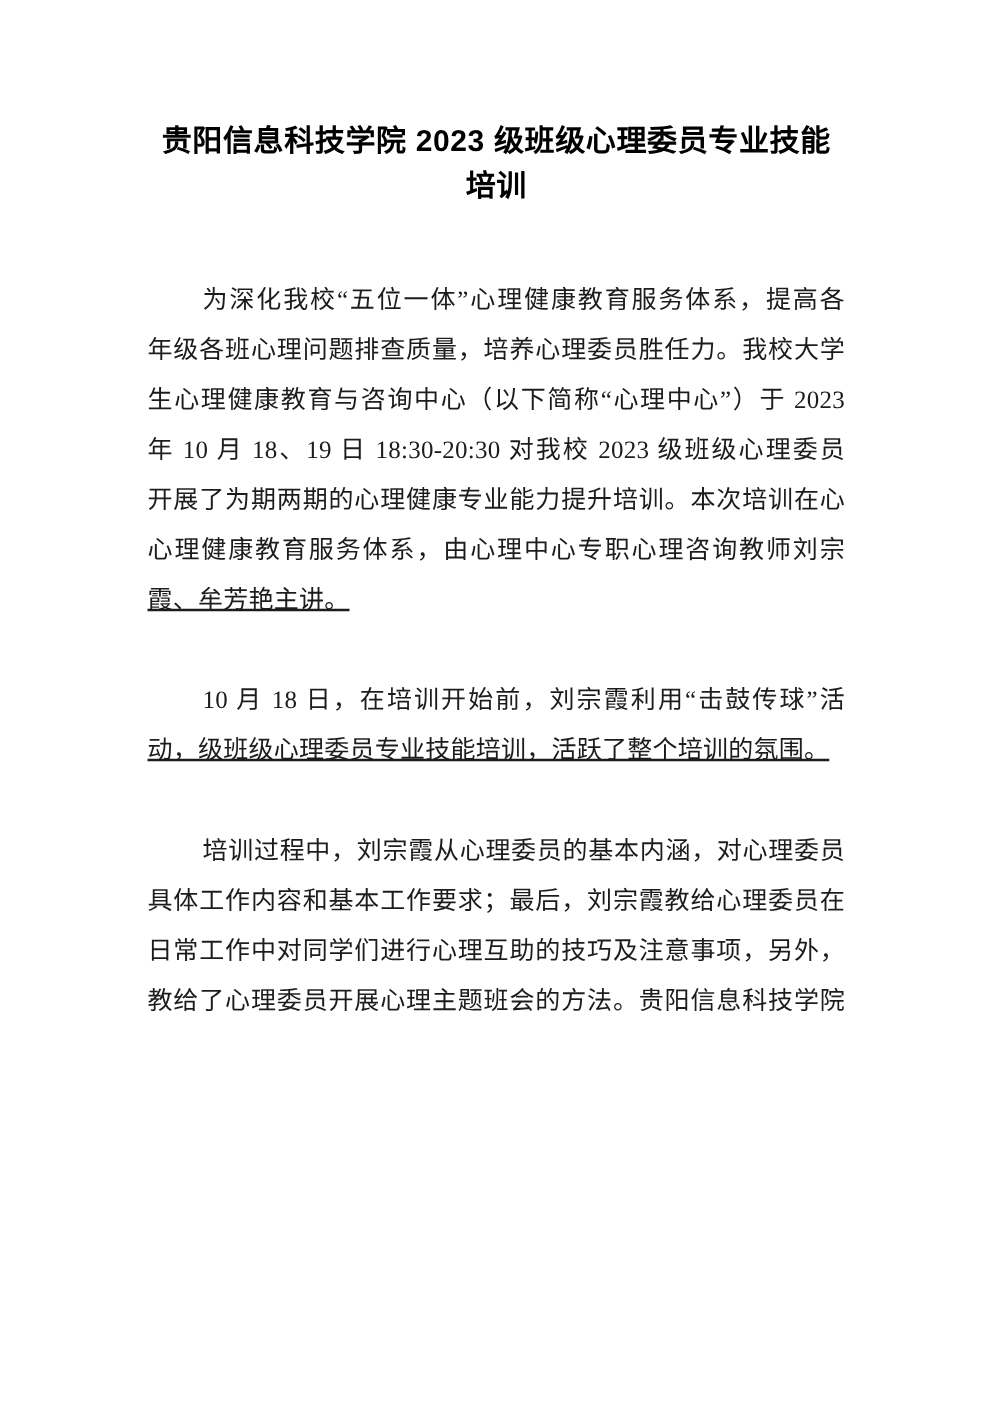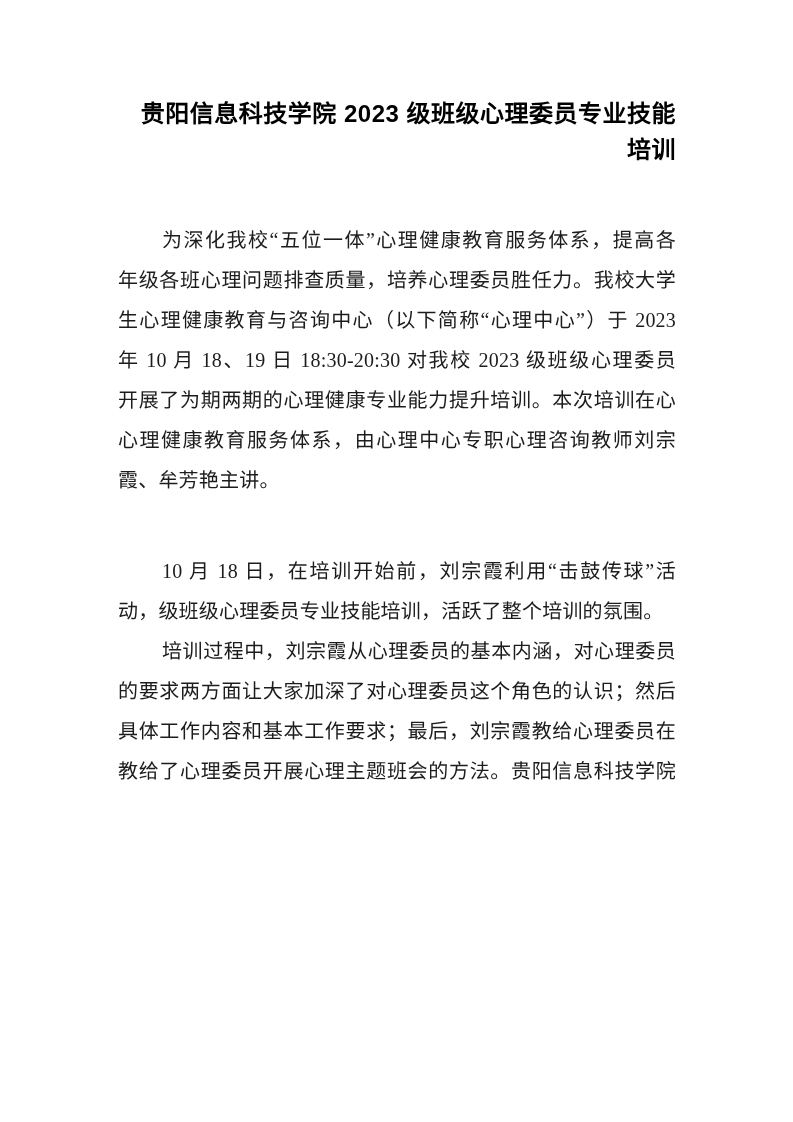--- a/index.html
+++ b/index.html
@@ -18,42 +18,43 @@
     overflow: hidden;
     font-family: "Liberation Serif", "DejaVu Serif", serif;
     color: #1c1c1c;
   }
   .doc-title {
     margin: 0 0 52px 0;
     font-family: "Liberation Sans", "DejaVu Sans", sans-serif;
     font-weight: 700;
     font-size: 24px;
     line-height: 36px;
-    text-align: right;
+    text-align: center;
     color: #000000;
     letter-spacing: 0.5px;
   }
   .paragraph {
     margin: 0;
   }
-  .paragraph.p2 { margin-top: 51px; }
-  .paragraph.p3 { }
+  .paragraph.p2 { margin-top: 40px; }
+  .paragraph.p3 { margin-top: 41px; }
   .line {
     font-size: 20px;
     line-height: 40px;
     height: 40px;
     text-align: justify;
     text-align-last: justify;
     letter-spacing: 0.2px;
   }
   .line.first {
     text-indent: 44px;
   }
   .line.last {
     text-align-last: left;
+    text-decoration: underline;
   }
 </style>
 </head>
 <body>
 
 <div class="page">
   <h1 class="doc-title">贵阳信息科技学院 2023 级班级心理委员专业技能培训</h1>
 
   <div class="doc-body">
 
@@ -67,19 +68,19 @@
       <div class="line last">霞、牟芳艳主讲。</div>
     </div>
 
     <div class="paragraph p2">
       <div class="line first">10 月 18 日，在培训开始前，刘宗霞利用“击鼓传球”活</div>
       <div class="line last">动，级班级心理委员专业技能培训，活跃了整个培训的氛围。</div>
     </div>
 
     <div class="paragraph p3">
       <div class="line first">培训过程中，刘宗霞从心理委员的基本内涵，对心理委员</div>
-      <div class="line">的要求两方面让大家加深了对心理委员这个角色的认识；然后</div>
       <div class="line">具体工作内容和基本工作要求；最后，刘宗霞教给心理委员在</div>
+      <div class="line">日常工作中对同学们进行心理互助的技巧及注意事项，另外，</div>
       <div class="line">教给了心理委员开展心理主题班会的方法。贵阳信息科技学院</div>
     </div>
 
   </div>
 </div>
 
 </body></html>

